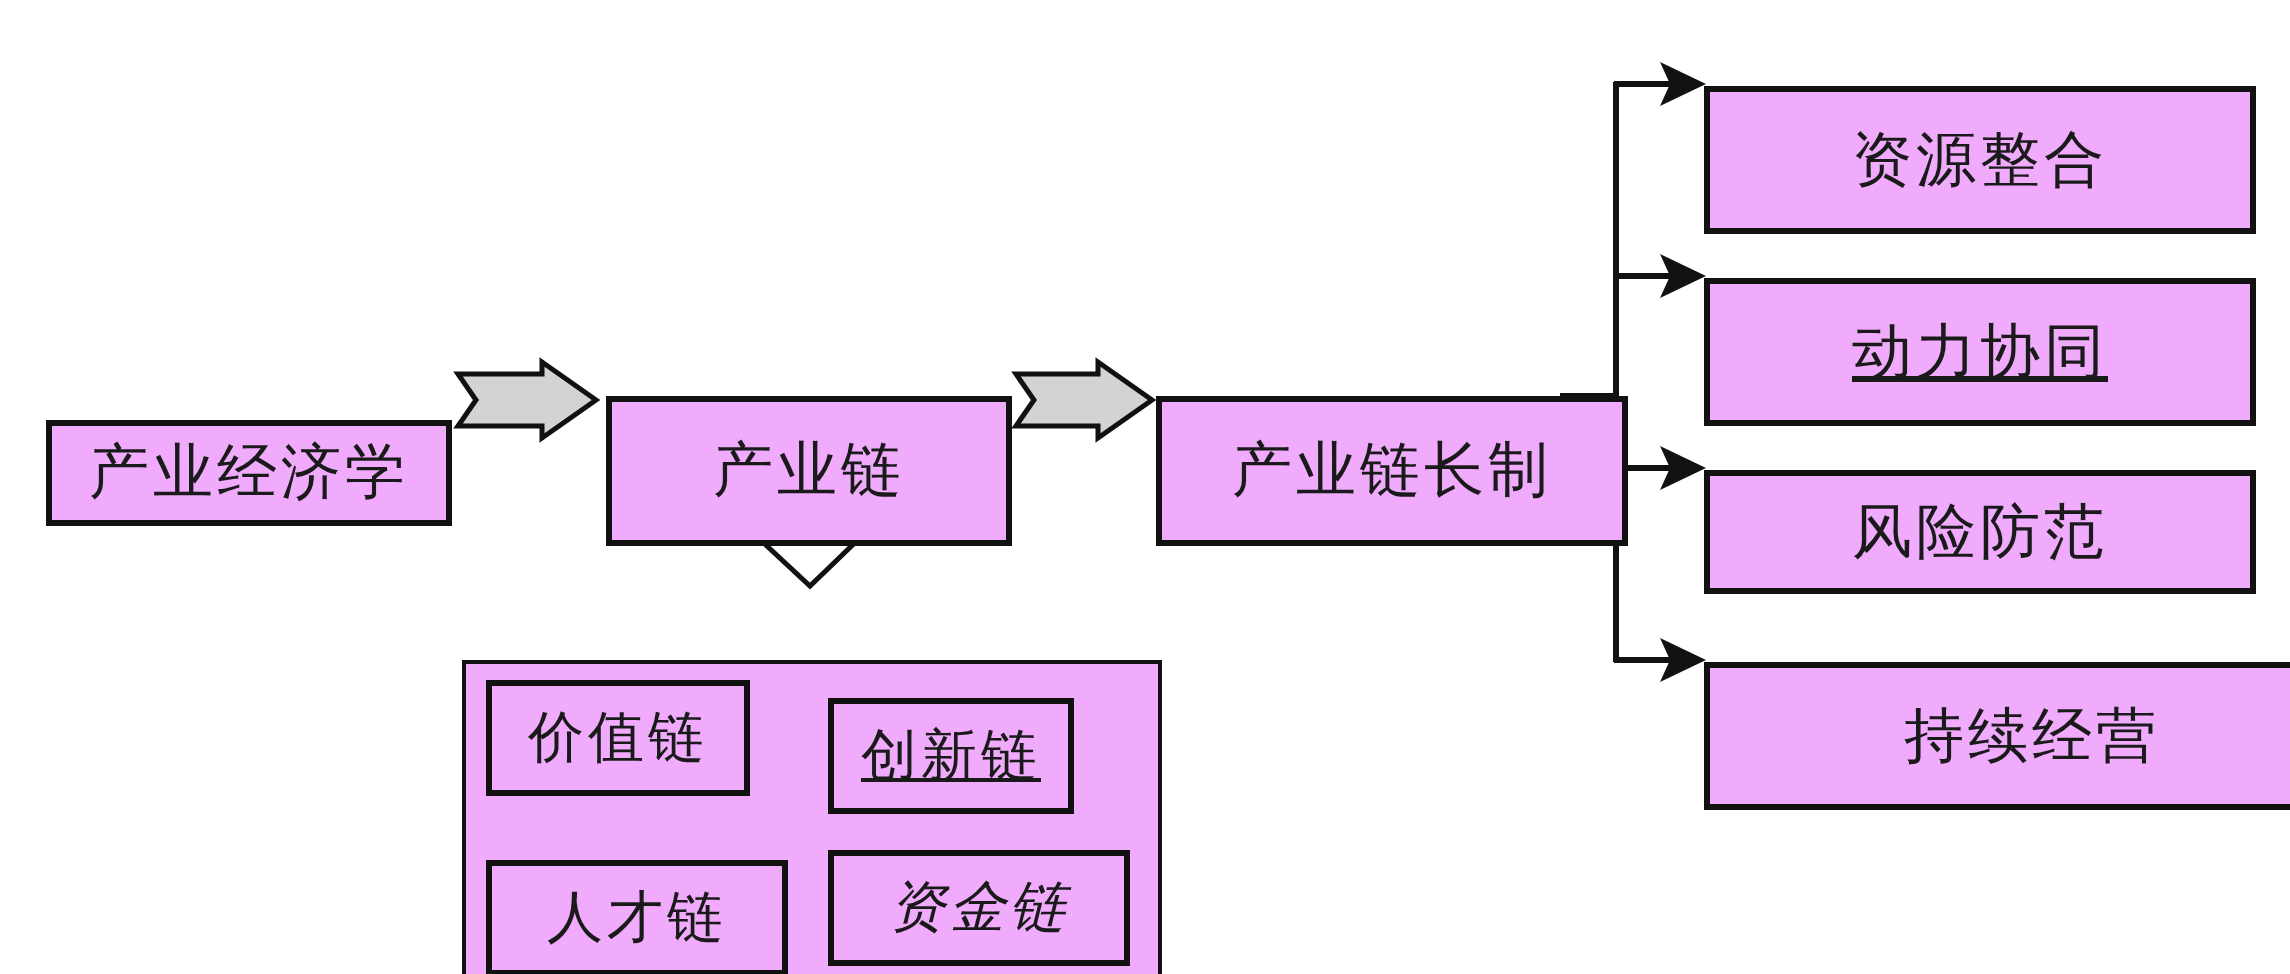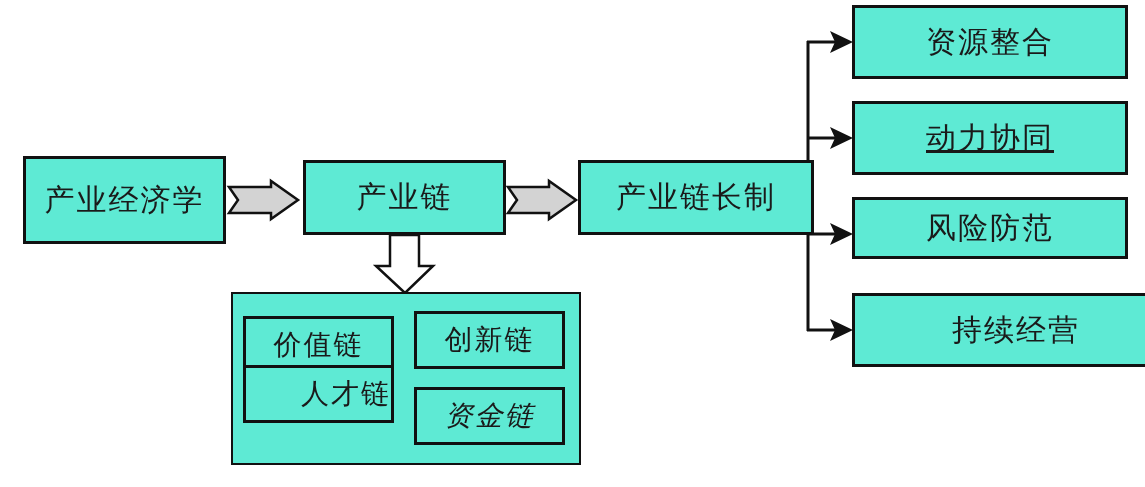--- a/index.html
+++ b/index.html
@@ -1,20 +1,20 @@
 <!DOCTYPE html>
 <html><head>
 <meta charset="utf-8">
 <style>
   html, body { margin: 0; padding: 0; background: #ffffff; }
   body { width: 1145px; height: 487px; position: relative; overflow: hidden;
          font-family: "DejaVu Serif", "Liberation Serif", serif; color: #1a1a1a; }
   .box { position: absolute; box-sizing: border-box; border: 3px solid #111;
-         background: #5eead4; display: flex; align-items: center; justify-content: center;
-         font-size: 30px; letter-spacing: 2px; }
+         background: #f0abfc; display: flex; align-items: center; justify-content: center;
+         font-size: 30px; letter-spacing: 2px; margin-top: 38px; }
   .box.thin { border-width: 2px; }
   .box.inner { font-size: 28px; }
   svg.overlay { position: absolute; left: 0; top: 0; width: 1145px; height: 487px; }
 </style>
 </head>
 <body>
 
 <svg class="overlay" viewBox="0 0 1145 487">
 
   <polygon points="229,187 271,187 271,181 298,200 271,219 271,213 229,213 238,200" fill="#d3d3d3" stroke="#111" stroke-width="2.5" stroke-linejoin="miter"></polygon>
@@ -38,38 +38,38 @@
   <g>
     <line x1="807" y1="234" x2="836" y2="234" stroke="#111" stroke-width="3"></line>
     <polygon points="830,223 853,234 830,245 835,234" fill="#111"></polygon>
   </g>
   <g>
     <line x1="807" y1="330" x2="836" y2="330" stroke="#111" stroke-width="3"></line>
     <polygon points="830,319 853,330 830,341 835,330" fill="#111"></polygon>
   </g>
 </svg>
 
-<div class="box" style="left:23px; top:156px; width:203px; height:88px;">
+<div class="box" style="left:23px; top:172px; width:203px; height:53px;">
   <span>产业经济学</span>
 </div>
 <div class="box" style="left:303px; top:160px; width:203px; height:75px;text-align:center;">
   <span>产业链</span>
 </div>
 <div class="box" style="left:578px; top:160px; width:236px; height:75px;">
   <span>产业链长制</span>
 </div>
 
 <div class="box thin" style="left:231px; top:292px; width:350px; height:173px;"></div>
-<div class="box inner" style="left:243px; top:316px; width:151px; height:58px;">
+<div class="box inner" style="left:243px; top:302px; width:132px; height:58px;">
   <span>价值链</span>
 </div>
-<div class="box inner" style="left:414px; top:311px; width:151px; height:58px;">
+<div class="box inner" style="left:414px; top:311px; width:123px; height:58px;text-decoration:underline;">
   <span>创新链</span>
 </div>
-<div class="box inner" style="left:243px; top:365px; width:151px; height:58px;justify-content:flex-end;">
+<div class="box inner" style="left:243px; top:392px; width:151px; height:58px;">
   <span>人才链</span>
 </div>
 <div class="box inner" style="left:414px; top:387px; width:151px; height:58px;font-style:italic;">
   <span>资金链</span>
 </div>
 
 <div class="box" style="left:852px; top:5px; width:276px; height:74px;">
   <span>资源整合</span>
 </div>
 <div class="box" style="left:852px; top:101px; width:276px; height:74px;text-decoration:underline;">

